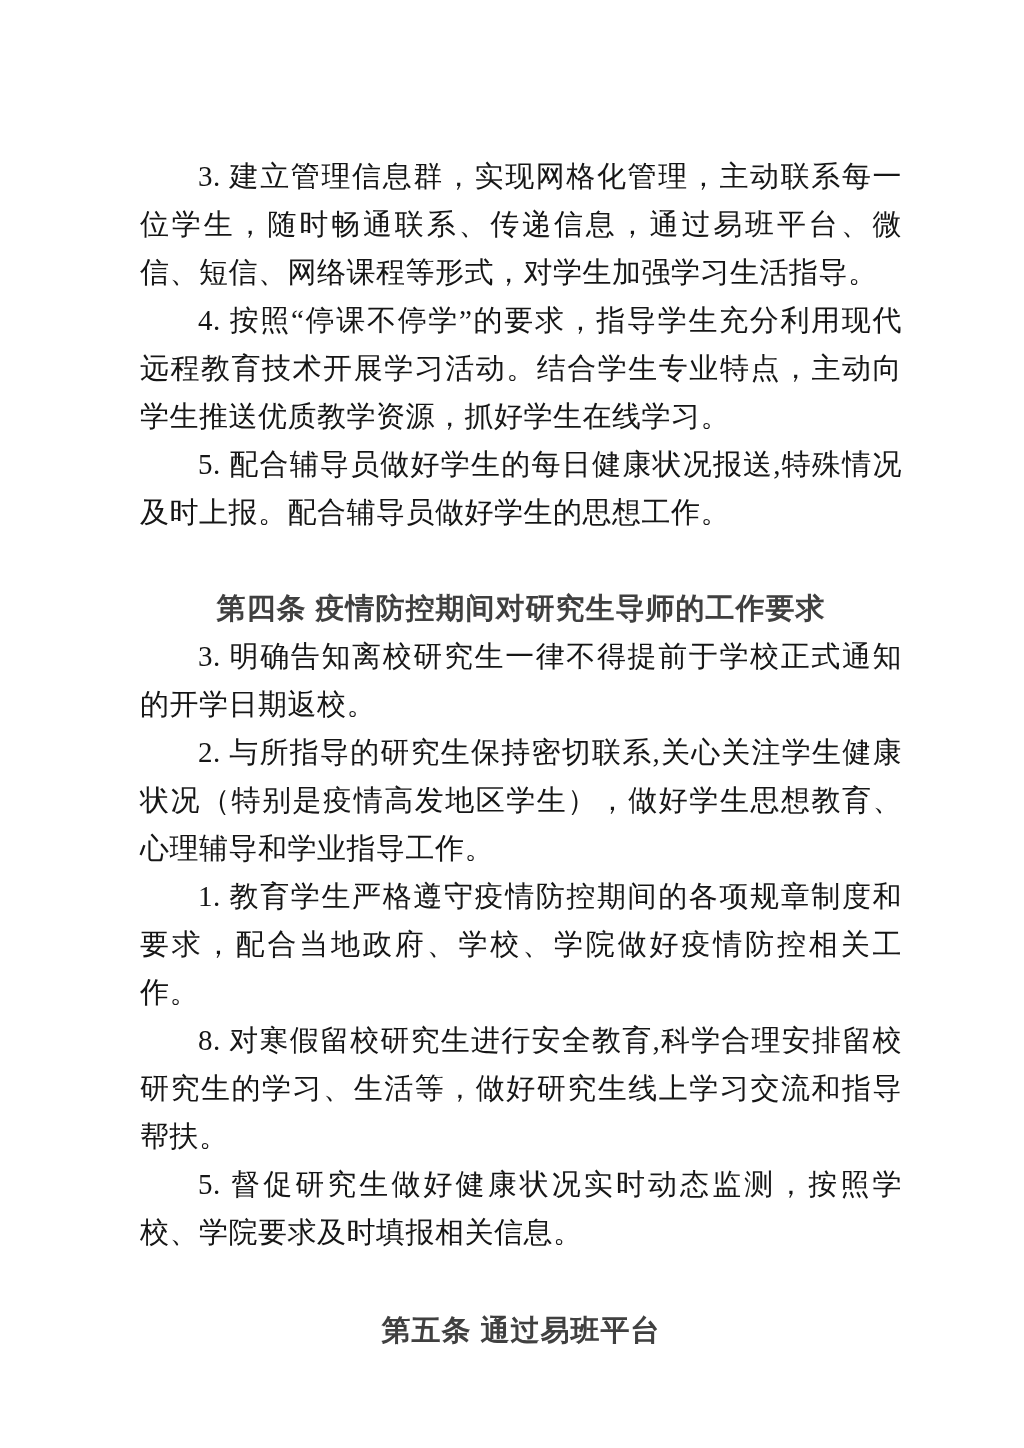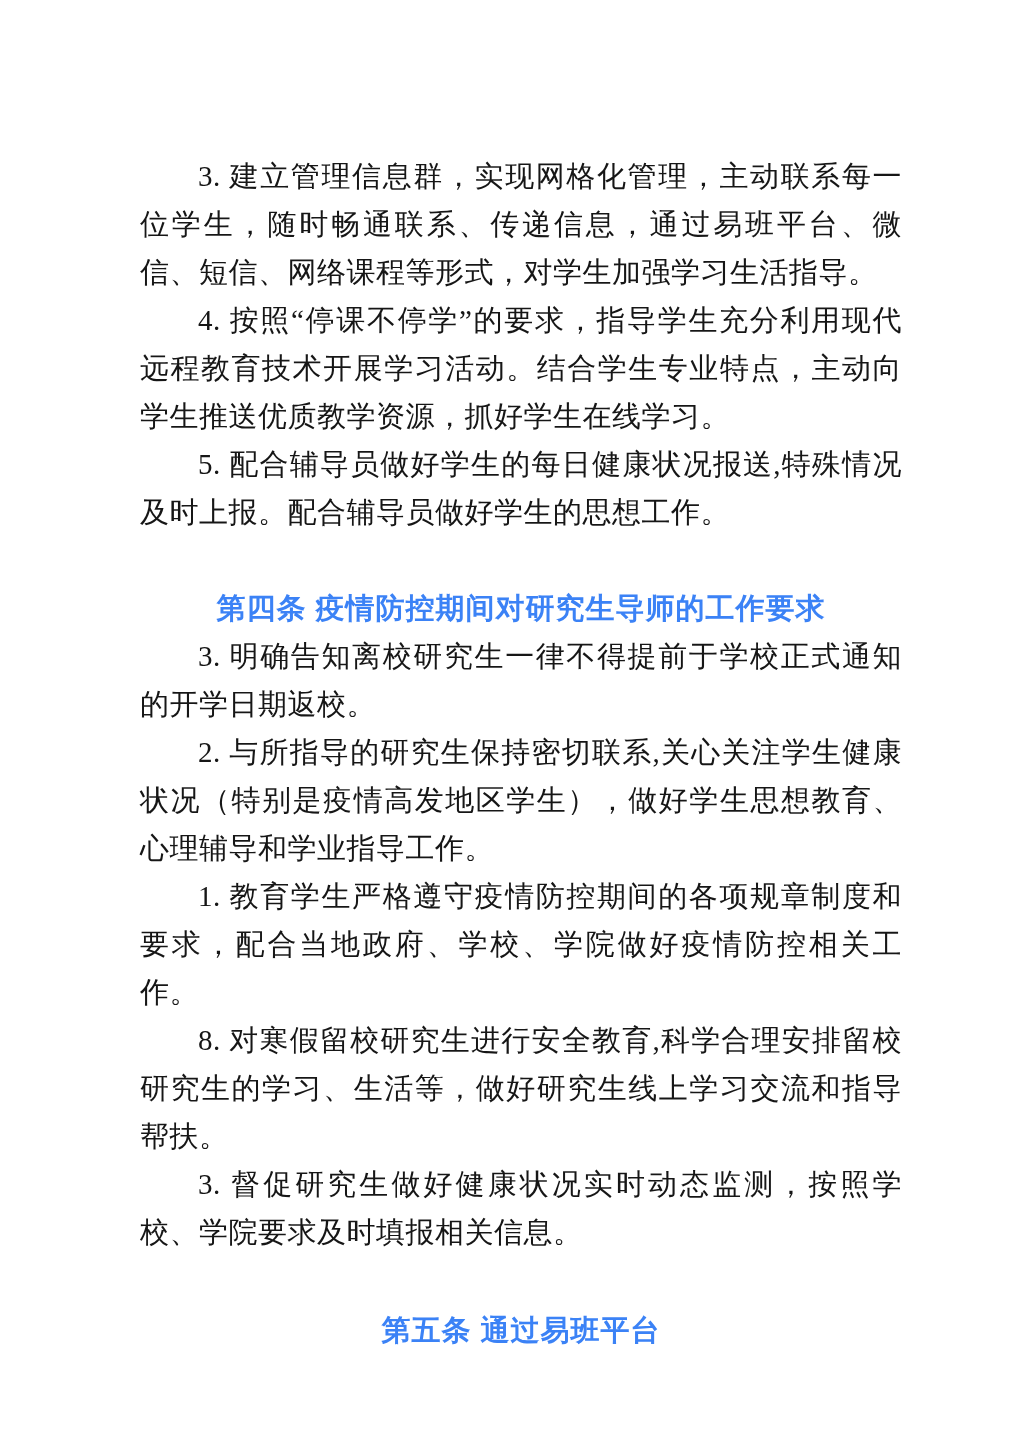--- a/index.html
+++ b/index.html
@@ -39,21 +39,21 @@
     width: 0;
   }
   .heading {
     margin: 0;
     font-family: "Liberation Sans", "DejaVu Sans", sans-serif;
     font-weight: 700;
     font-size: 29px;
     line-height: 48px;
     text-align: center;
     letter-spacing: 1px;
-    color: #3b82f6;
+    color: #404040;
   }
   .heading-4 { margin-top: 48px; }
   .heading-5 { margin-top: 50px; }
 </style>
 </head>
 <body>
 
 <div class="page">
   <div class="content">
 
@@ -66,18 +66,18 @@
     <h2 class="heading heading-4">第四条  疫情防控期间对研究生导师的工作要求</h2>
 
     <p class="para">3. 明确告知离校研究生一律不得提前于学校正式通知的开学日期返校。</p>
 
     <p class="para">2. 与所指导的研究生保持密切联系,关心关注学生健康状况（特别是疫情高发地区学生），做好学生思想教育、心理辅导和学业指导工作。</p>
 
     <p class="para">1. 教育学生严格遵守疫情防控期间的各项规章制度和要求，配合当地政府、学校、学院做好疫情防控相关工作。</p>
 
     <p class="para">8. 对寒假留校研究生进行安全教育,科学合理安排留校研究生的学习、生活等，做好研究生线上学习交流和指导帮扶。</p>
 
-    <p class="para">3. 督促研究生做好健康状况实时动态监测，按照学校、学院要求及时填报相关信息。</p>
+    <p class="para">5. 督促研究生做好健康状况实时动态监测，按照学校、学院要求及时填报相关信息。</p>
 
     <h2 class="heading heading-5">第五条  通过易班平台</h2>
 
   </div>
 </div>
 
 </body></html>

